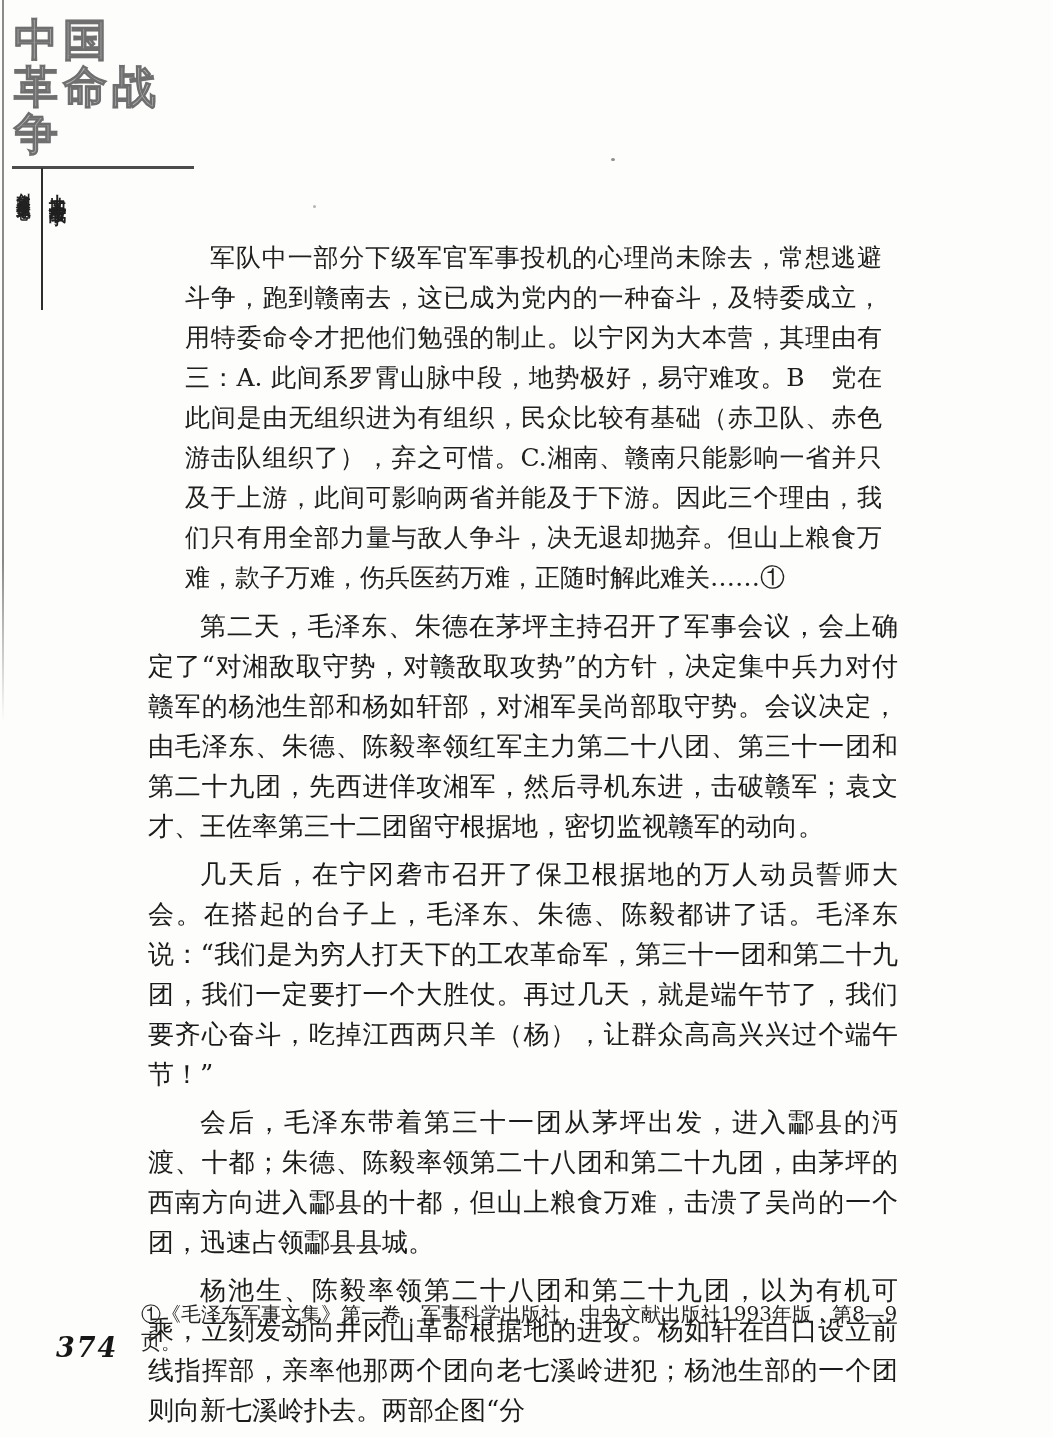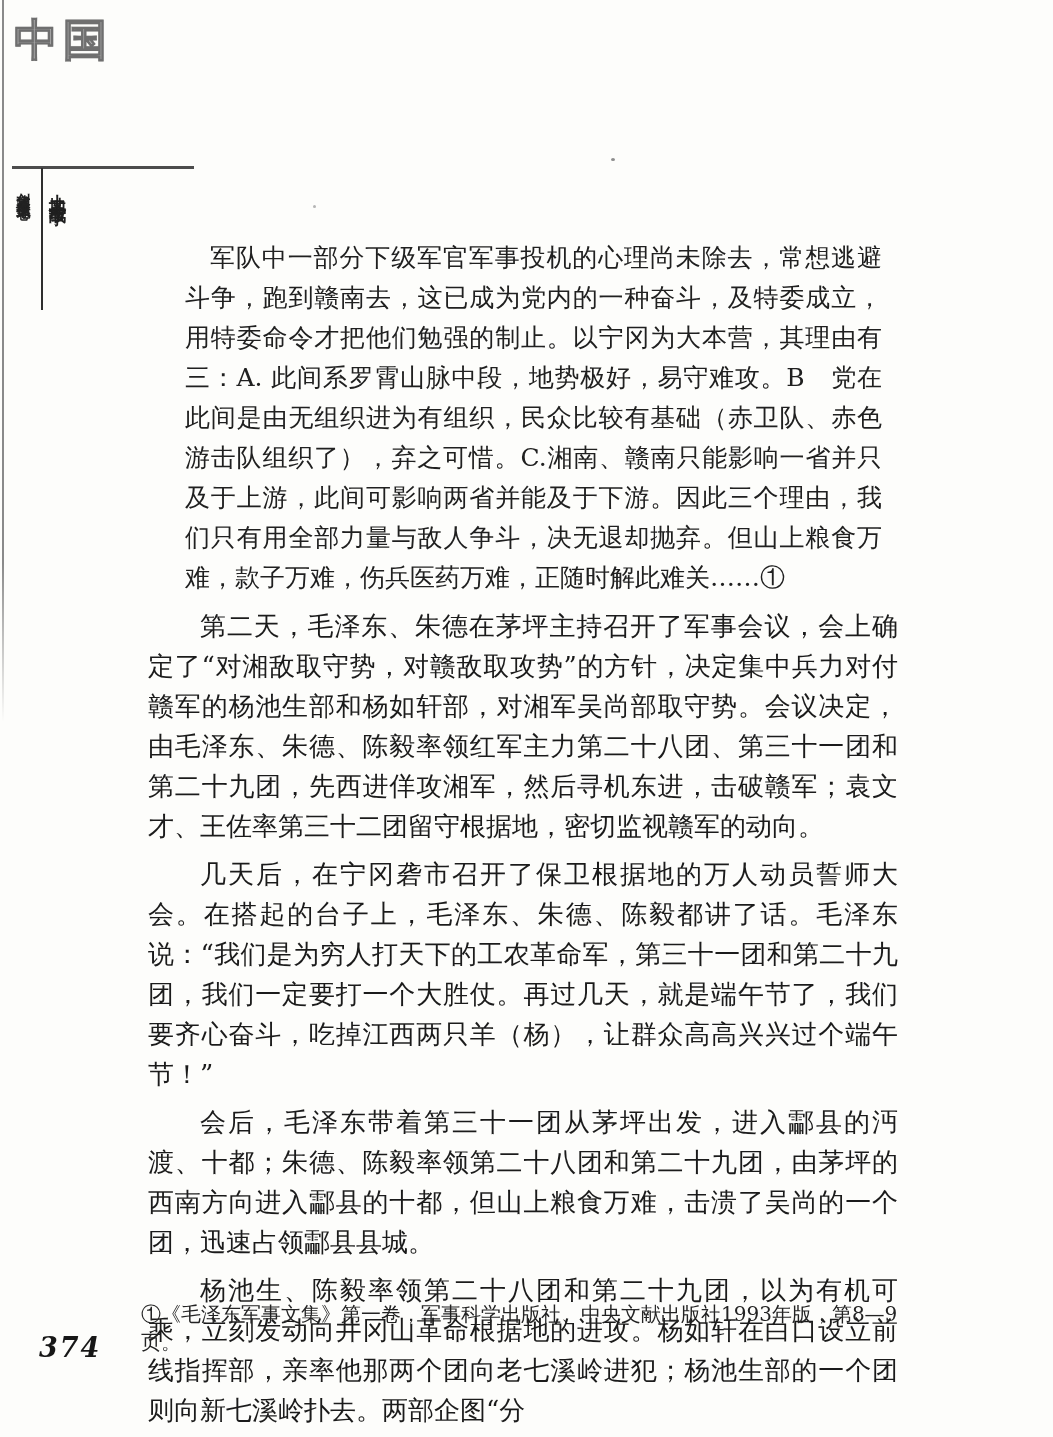--- a/index.html
+++ b/index.html
@@ -114,21 +114,21 @@
     width: 780px;
     font-size: 20px;
     line-height: 28px;
     color: #232323;
     word-break: break-all;
   }
 
   
   .page-number {
     position: absolute;
-    left: 39px;
+    left: 56px;
     top: 1332px;
     font-size: 27px;
     font-style: italic;
     font-weight: 700;
     letter-spacing: 2px;
     color: #171717;
   }
 
   
   .speck {
@@ -142,20 +142,21 @@
 </head>
 <body>
 
 <div class="page">
 
   <div class="scan-edge"></div>
 
   <header>
     <div class="series-logo">
       <div>中国</div>
+      <div>革命战争</div>
     </div>
     <div class="masthead-rule"></div>
     <div class="vol-divider"></div>
     <div class="vol-main">土地革命战争</div>
     <div class="vol-sub">创建革命根据地卷</div>
   </header>
 
   <main class="body-text">
     <blockquote class="quote">军队中一部分下级军官军事投机的心理尚未除去，常想逃避斗争，跑到赣南去，这已成为党内的一种奋斗，及特委成立，用特委命令才把他们勉强的制止。以宁冈为大本营，其理由有三：A. 此间系罗霄山脉中段，地势极好，易守难攻。B　党在此间是由无组织进为有组织，民众比较有基础（赤卫队、赤色游击队组织了），弃之可惜。C.湘南、赣南只能影响一省并只及于上游，此间可影响两省并能及于下游。因此三个理由，我们只有用全部力量与敌人争斗，决无退却抛弃。但山上粮食万难，款子万难，伤兵医药万难，正随时解此难关……①</blockquote>
     <p>第二天，毛泽东、朱德在茅坪主持召开了军事会议，会上确定了“对湘敌取守势，对赣敌取攻势”的方针，决定集中兵力对付赣军的杨池生部和杨如轩部，对湘军吴尚部取守势。会议决定，由毛泽东、朱德、陈毅率领红军主力第二十八团、第三十一团和第二十九团，先西进佯攻湘军，然后寻机东进，击破赣军；袁文才、王佐率第三十二团留守根据地，密切监视赣军的动向。</p>

